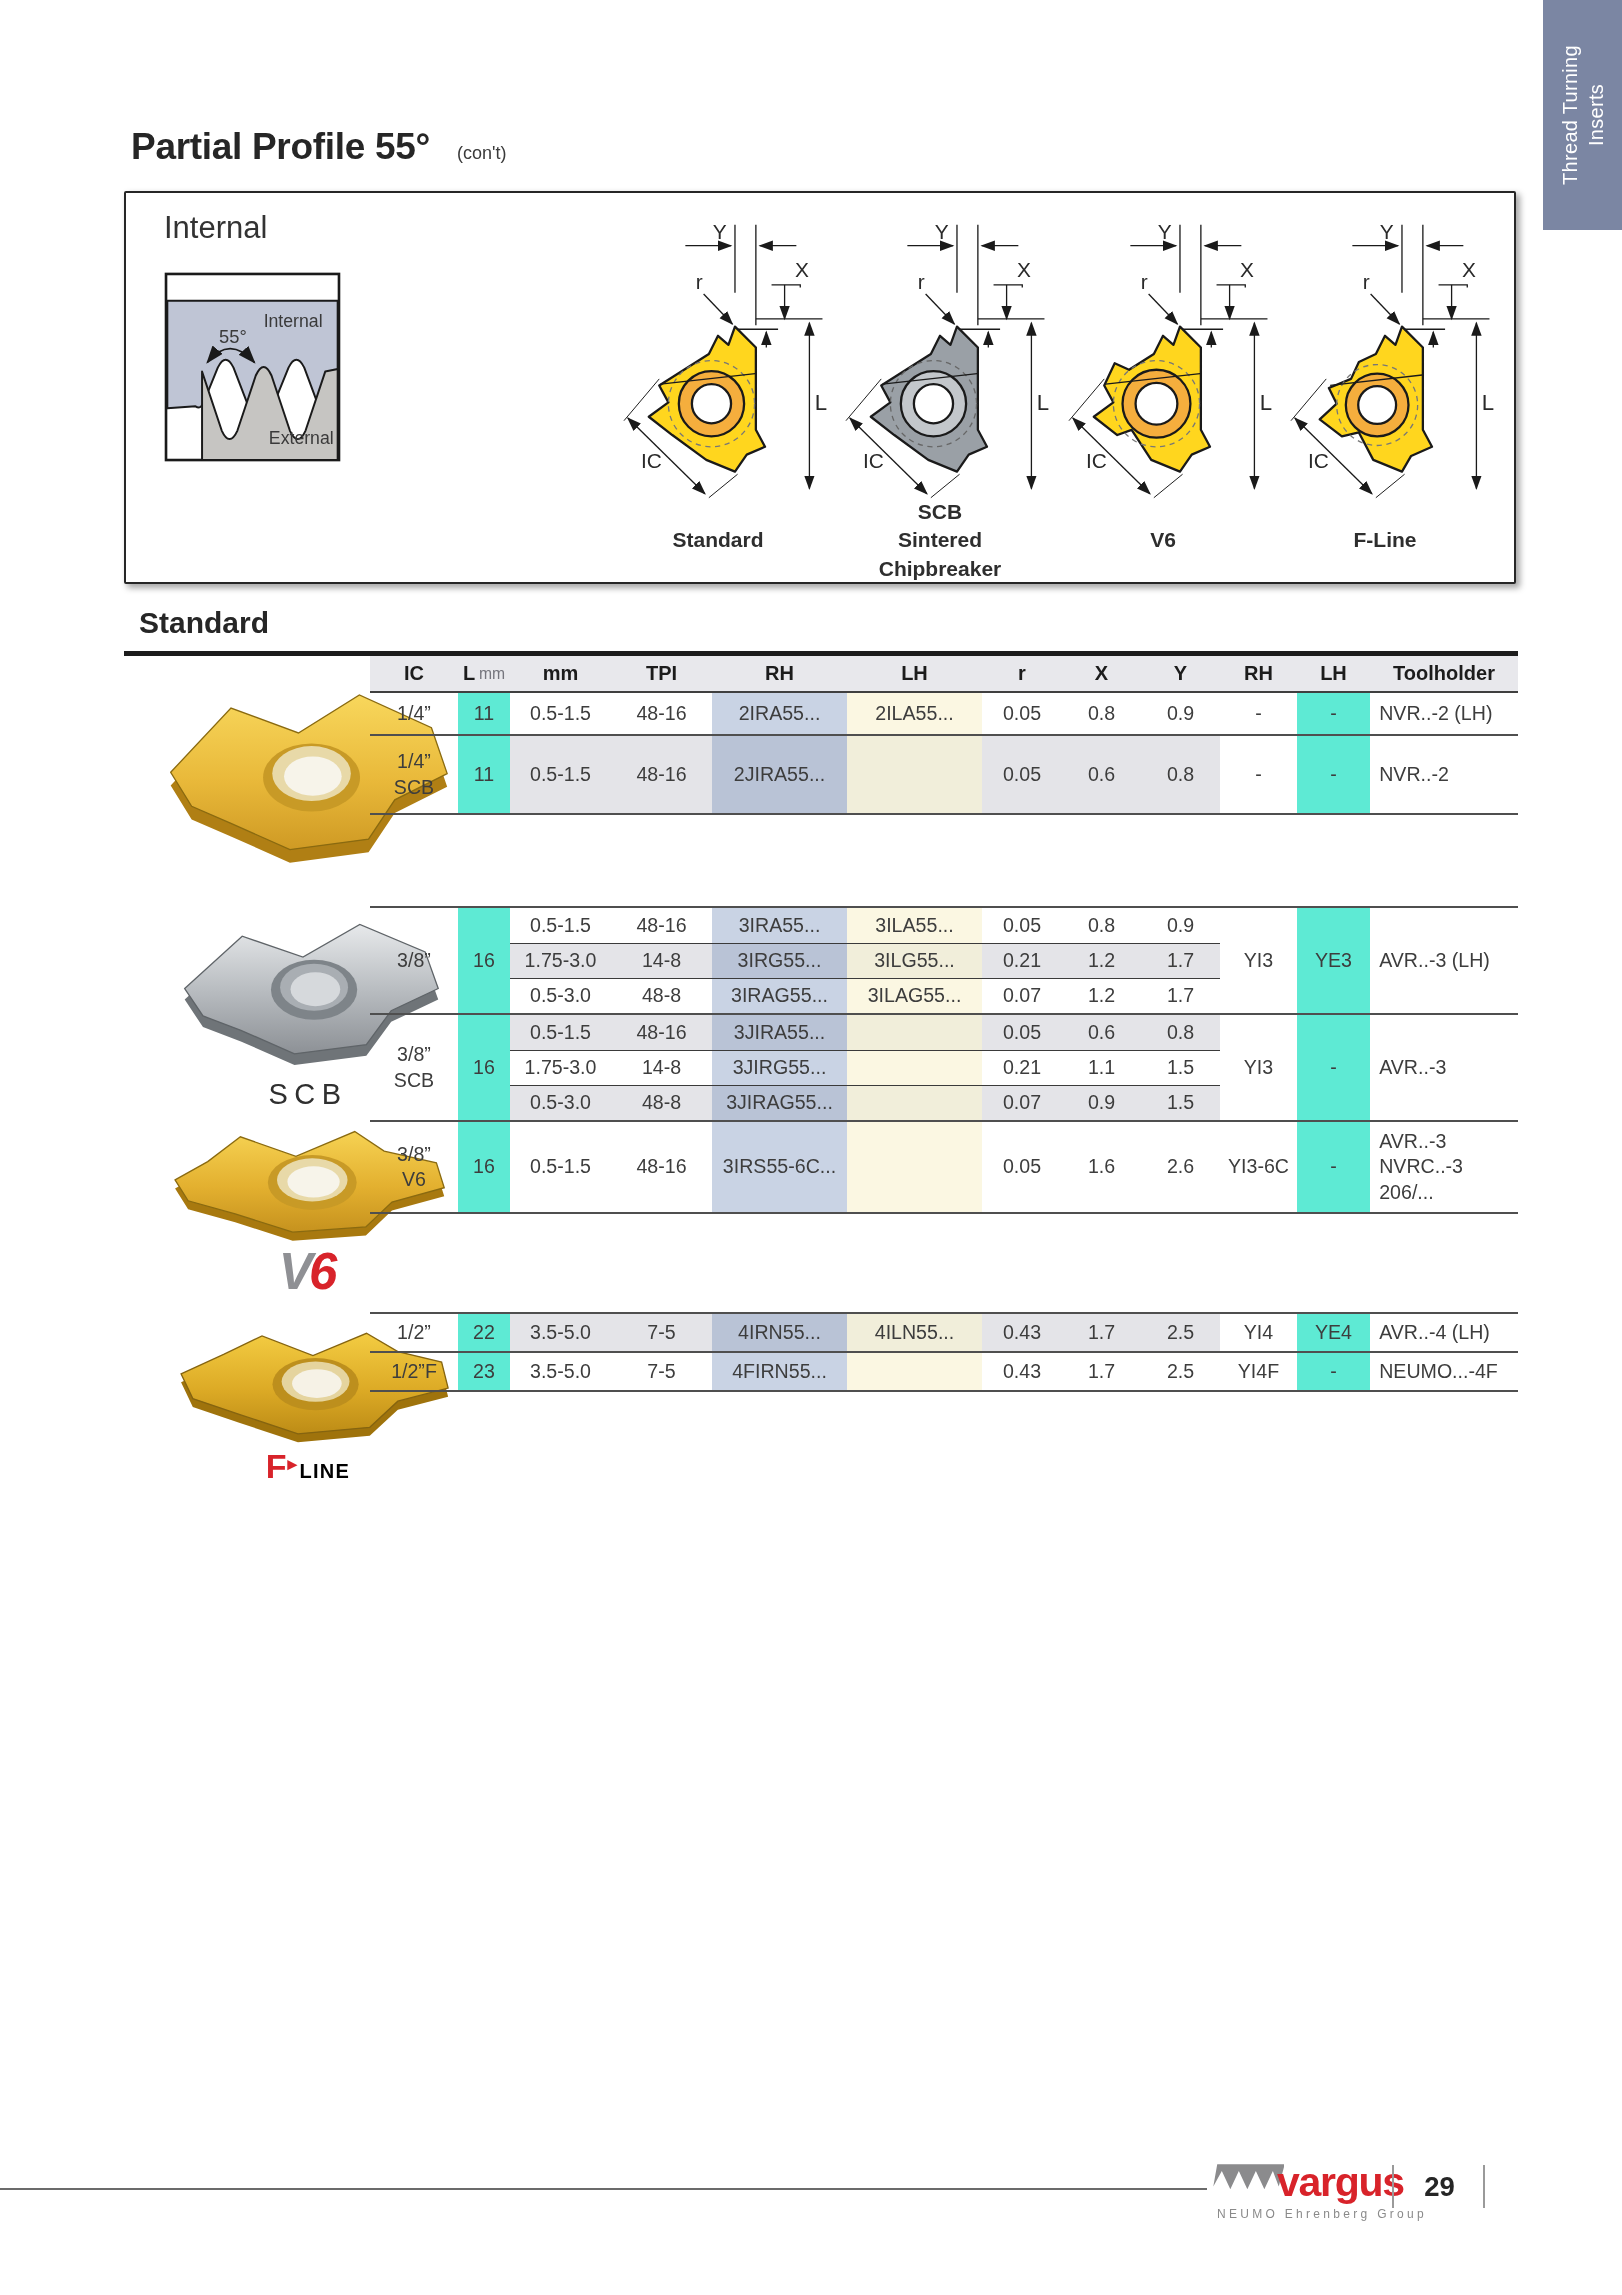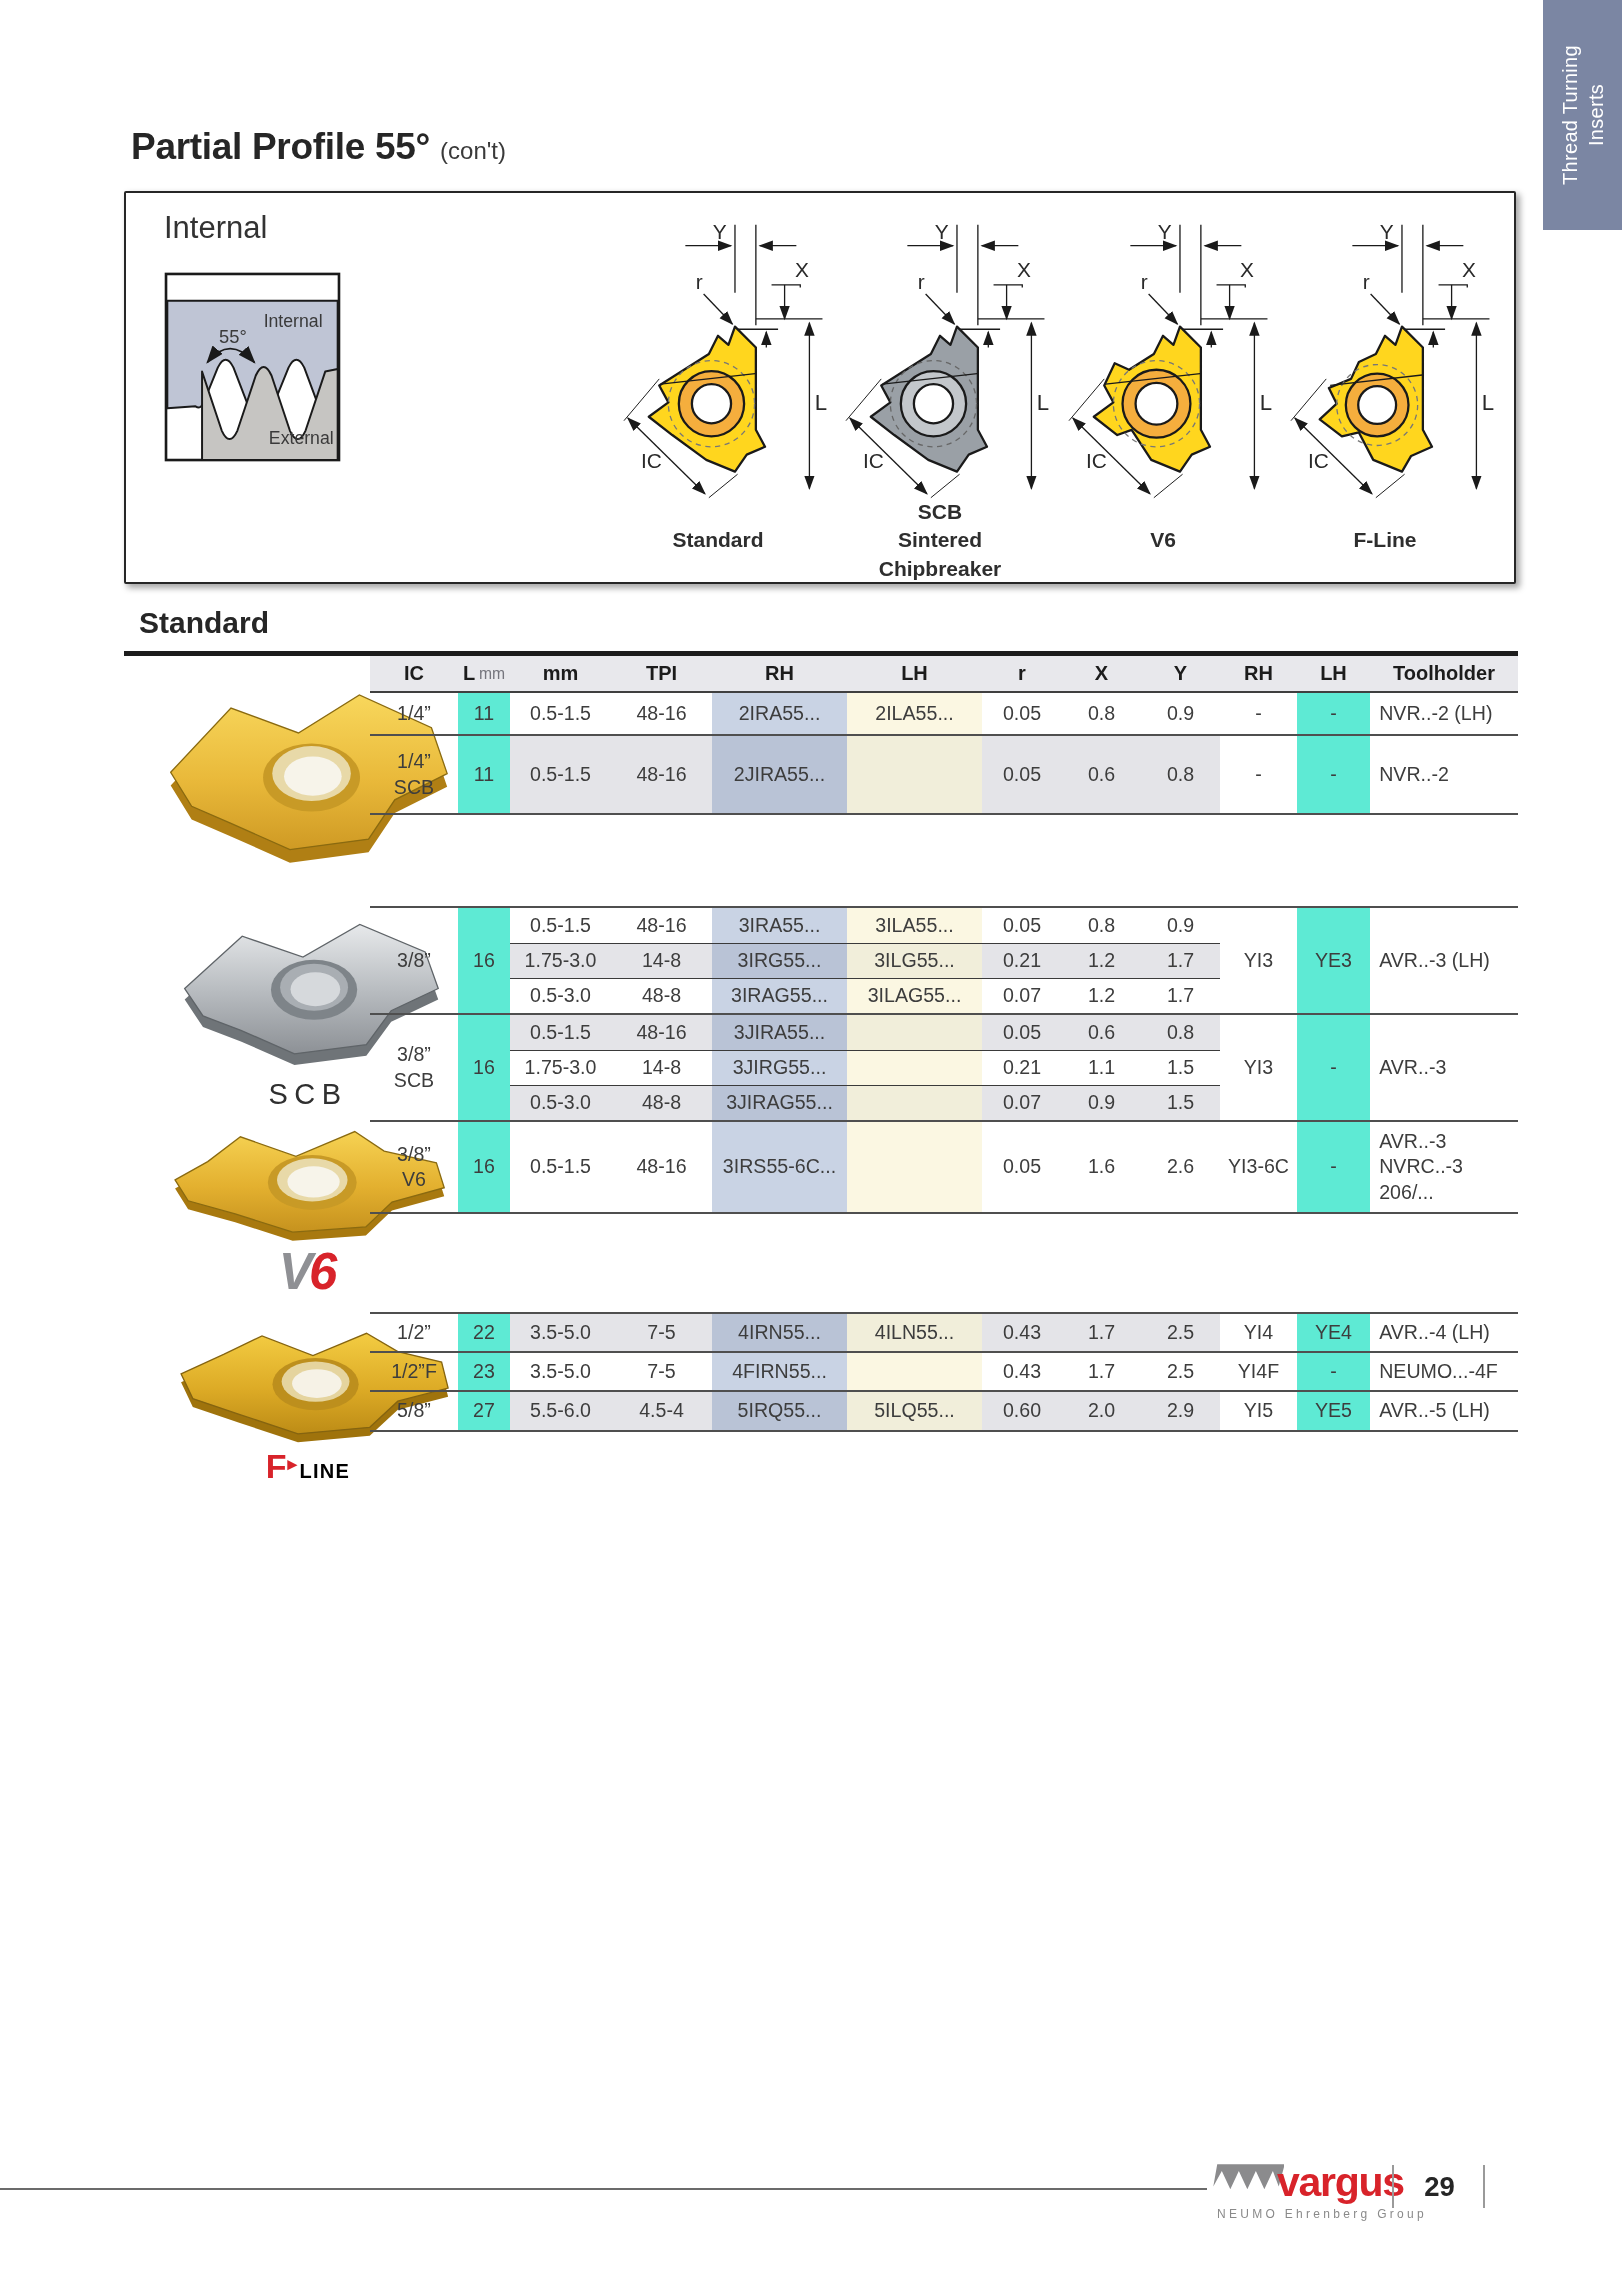--- a/index.html
+++ b/index.html
@@ -15,21 +15,21 @@
     background:#7b86a3;
   }
   .side-tab .tab-text {
     position:absolute; left:50%; top:50%;
     transform:translate(-50%,-50%) rotate(-90deg);
     white-space:nowrap; color:#ffffff; font-size:20px; line-height:1.3;
     text-align:center; width:222px; letter-spacing:0.3px;
   }
   
   .page-title { position:absolute; left:131px; top:126px; font-size:37px; font-weight:bold; color:#262626; letter-spacing:-0.3px; }
-  .page-title .suffix { font-size:24px; font-weight:normal; color:#3a3a3a; letter-spacing:0; }
+  .page-title .suffix { font-size:18px; font-weight:normal; color:#3a3a3a; letter-spacing:0;margin-left:17px; }
   
   .internal-box {
     position:absolute; left:124px; top:191px; width:1392px; height:393px;
     background:#fff; border:2px solid #262626; border-radius:2px;
     box-shadow:3.3px 3.9px 5.9px rgba(0,0,0,.35);
   }
   .internal-heading { position:absolute; left:38px; top:17px; font-size:31px; color:#333; font-weight:normal; }
   .profile-svg { position:absolute; left:38px; top:79px; }
   .variant { position:absolute; top:21px; width:222px; }
   .variant .vlabel {
@@ -479,34 +479,20 @@
     <div class="cell c5 r1 rhc">4FIRN55...</div>
     <div class="cell c6 r1 lhc"></div>
     <div class="cell c7 r1">0.43</div>
     <div class="cell c8 r1">1.7</div>
     <div class="cell c9 r1">2.5</div>
     <div class="cell c10 r1">YI4F</div>
     <div class="cell c11 r1 colL">-</div>
     <div class="cell th c12 r1">NEUMO...-4F</div>
   </div>
 
-  <div class="grid12 tgroup" style="grid-template-rows:38px">
-    <div class="cell c1 r1">5/8”</div>
-    <div class="cell c2 r1 colL">27</div>
-    <div class="cell c3 r1 sh">5.5-6.0</div>
-    <div class="cell c4 r1 sh">4.5-4</div>
-    <div class="cell c5 r1 rhc sh">5IRQ55...</div>
-    <div class="cell c6 r1 lhc sh">5ILQ55...</div>
-    <div class="cell c7 r1 sh">0.60</div>
-    <div class="cell c8 r1 sh">2.0</div>
-    <div class="cell c9 r1 sh">2.9</div>
-    <div class="cell c10 r1">YI5</div>
-    <div class="cell c11 r1 colL">YE5</div>
-    <div class="cell th c12 r1">AVR..-5 (LH)</div>
-  </div>
 </div>
 
 <div class="footer-rule"></div>
 <svg class="footer-logo" width="72" height="42" viewBox="0 0 110 64">
   <path d="M8,2 H110 V6 L102,36 L93,12 L80,40 L67,12 L54,40 L41,12 L28,40 L15,12 L2,36 Z" fill="#8b8b8d"></path>
   <path d="M2,36 L15,12 L28,40 L22,62 H8 Z" fill="#8b8b8d" opacity="0"></path>
 </svg>
 <div class="brand-word">vargus</div>
 <div class="brand-sub">NEUMO Ehrenberg Group</div>
 <div class="fdiv1"></div>

